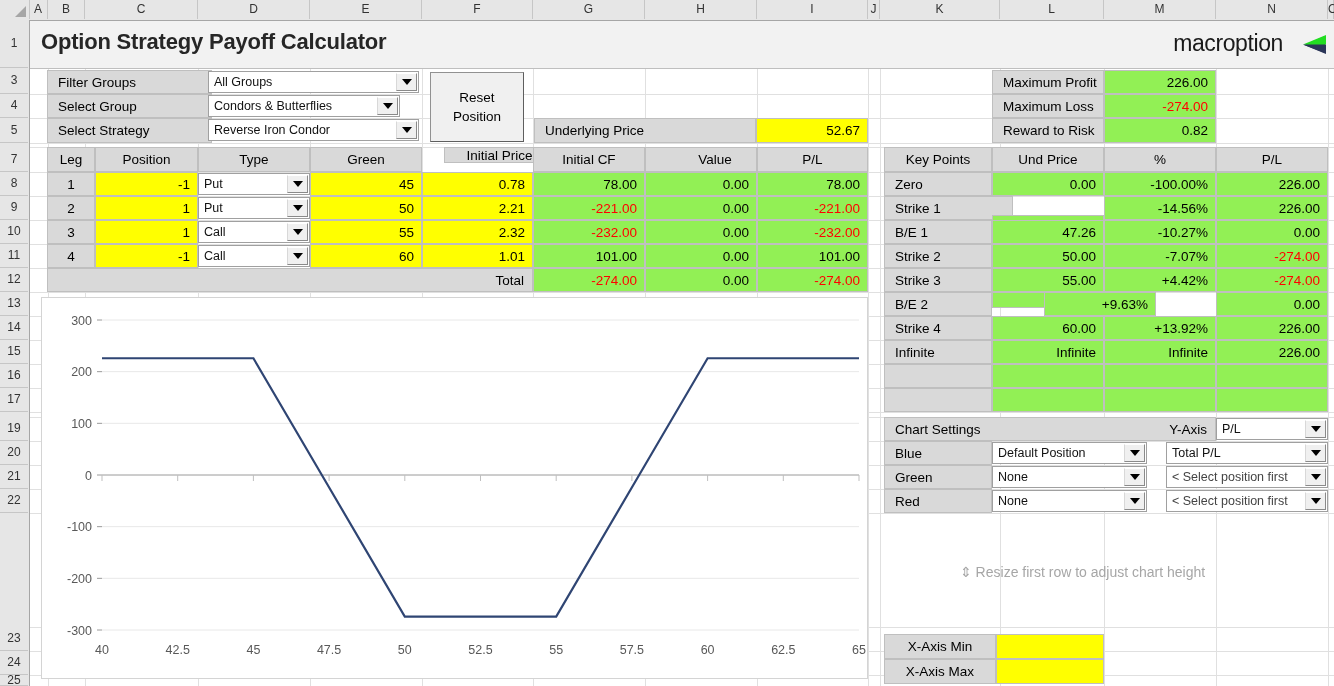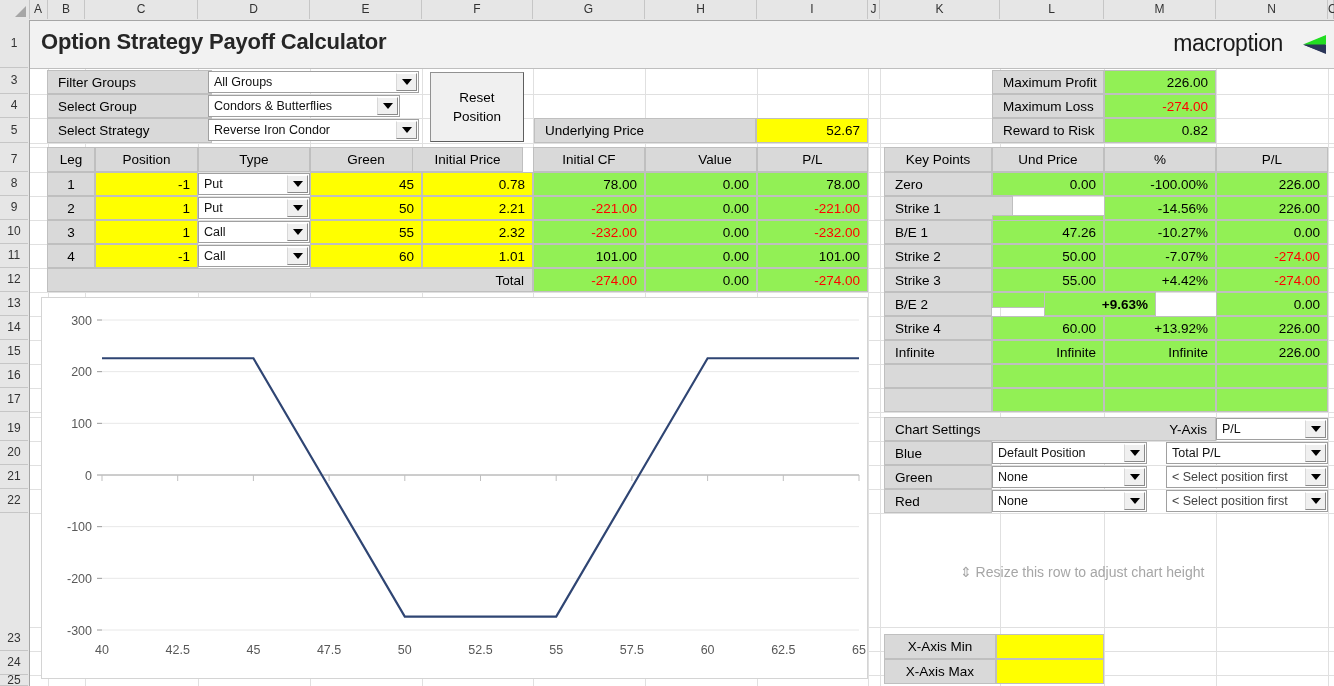--- a/index.html
+++ b/index.html
@@ -206,21 +206,21 @@
       <div class="bx val-g neg" style="left:1104px;top:94px;width:112px;height:24px;">-274.00</div>
       <div class="bx lbl" style="left:992px;top:118px;width:112px;height:25px;">Reward to Risk</div>
       <div class="bx val-g" style="left:1104px;top:118px;width:112px;height:25px;">0.82</div>
     </div>
 
   <div id="legs-table">
       <div class="bx lbl lblc" style="left:47px;top:147px;width:48px;height:25px;">Leg</div>
       <div class="bx lbl lblc" style="left:95px;top:147px;width:103px;height:25px;">Position</div>
       <div class="bx lbl lblc" style="left:198px;top:147px;width:112px;height:25px;">Type</div>
       <div class="bx lbl lblc" style="left:310px;top:147px;width:112px;height:25px;">Green</div>
-      <div class="bx lbl lblc" style="left:412px;top:147px;width:111px;height:25px;">Initial Price</div>
+      <div class="bx lbl lblc" style="left:444px;top:147px;width:111px;height:16px;">Initial Price</div>
       <div class="bx lbl lblc" style="left:533px;top:147px;width:112px;height:25px;">Initial CF</div>
       <div class="bx lbl lblc" style="left:645px;top:147px;width:112px;height:25px;padding-left:28px;">Value</div>
       <div class="bx lbl lblc" style="left:757px;top:147px;width:111px;height:25px;">P/L</div>
       <div class="bx lbl lblc" style="left:47px;top:172px;width:48px;height:24px;">1</div>
       <div class="bx val-y" style="left:95px;top:172px;width:103px;height:24px;">-1</div>
       <div class="bx dd" style="left:198px;top:173px;width:112px;height:22px;">
         <span>Put</span>
         <span class="btn"></span>
       </div>
       <div class="bx val-y" style="left:310px;top:172px;width:112px;height:24px;">45</div>
@@ -287,21 +287,21 @@
       <div class="bx lbl" style="left:884px;top:244px;width:108px;height:24px;">Strike 2</div>
       <div class="bx val-g" style="left:992px;top:244px;width:112px;height:24px;">50.00</div>
       <div class="bx val-g" style="left:1104px;top:244px;width:112px;height:24px;">-7.07%</div>
       <div class="bx val-g neg" style="left:1216px;top:244px;width:112px;height:24px;">-274.00</div>
       <div class="bx lbl" style="left:884px;top:268px;width:108px;height:24px;">Strike 3</div>
       <div class="bx val-g" style="left:992px;top:268px;width:112px;height:24px;">55.00</div>
       <div class="bx val-g" style="left:1104px;top:268px;width:112px;height:24px;">+4.42%</div>
       <div class="bx val-g neg" style="left:1216px;top:268px;width:112px;height:24px;">-274.00</div>
       <div class="bx lbl" style="left:884px;top:292px;width:108px;height:24px;">B/E 2</div>
       <div class="bx val-g" style="left:992px;top:292px;width:112px;height:16px;">57.74</div>
-      <div class="bx val-g" style="left:1044px;top:292px;width:112px;height:24px;font-weight:bold;">+9.63%</div>
+      <div class="bx val-g" style="left:1044px;top:292px;width:112px;height:24px;">+9.63%</div>
       <div class="bx val-g" style="left:1216px;top:292px;width:112px;height:24px;">0.00</div>
       <div class="bx lbl" style="left:884px;top:316px;width:108px;height:24px;">Strike 4</div>
       <div class="bx val-g" style="left:992px;top:316px;width:112px;height:24px;">60.00</div>
       <div class="bx val-g" style="left:1104px;top:316px;width:112px;height:24px;">+13.92%</div>
       <div class="bx val-g" style="left:1216px;top:316px;width:112px;height:24px;">226.00</div>
       <div class="bx lbl" style="left:884px;top:340px;width:108px;height:24px;">Infinite</div>
       <div class="bx val-g" style="left:992px;top:340px;width:112px;height:24px;">Infinite</div>
       <div class="bx val-g" style="left:1104px;top:340px;width:112px;height:24px;">Infinite</div>
       <div class="bx val-g" style="left:1216px;top:340px;width:112px;height:24px;">226.00</div>
       <div class="bx lbl" style="left:884px;top:364px;width:108px;height:24px;"></div>
@@ -343,21 +343,21 @@
       <div class="bx dd" style="left:992px;top:490px;width:155px;height:22px;">
         <span>None</span>
         <span class="btn"></span>
       </div>
       <div class="bx dd dd-gray" style="left:1166px;top:490px;width:162px;height:22px;">
         <span>&lt; Select position first</span>
         <span class="btn"></span>
       </div>
     </div>
 
-  <div class="hint" style="left:960px;top:564px;">⇕ Resize this row to adjust chart height</div>
+  <div class="hint" style="left:960px;top:564px;">⇕ Resize first row to adjust chart height</div>
 
   <div class="bx lbl lblc" style="left:884px;top:634px;width:112px;height:25px;">X-Axis Min</div>
   <div class="bx val-y" style="left:996px;top:634px;width:108px;height:25px;"></div>
   <div class="bx lbl lblc" style="left:884px;top:659px;width:112px;height:25px;">X-Axis Max</div>
   <div class="bx val-y" style="left:996px;top:659px;width:108px;height:25px;"></div>
 
   <div class="bx chartbox" style="left:41px;top:297px;width:827px;height:382px;">
     <svg id="chart-svg" width="825" height="380" viewBox="0 0 825 380">
         <line x1="60" y1="22" x2="817" y2="22" stroke="#e8e8e8" stroke-width="1"></line>
         <text x="50" y="26.5" text-anchor="end" font-size="12.5" fill="#595959" font-family="&quot;Liberation Sans&quot;, sans-serif">300</text>

